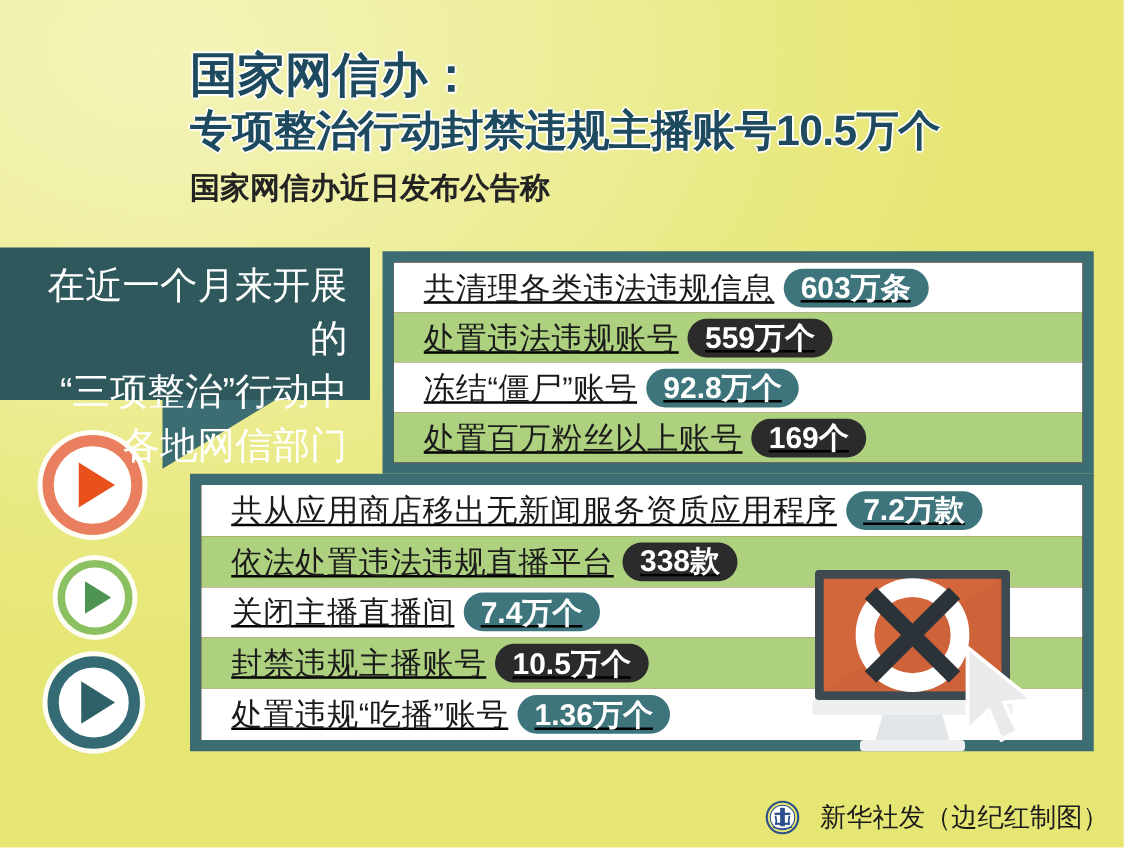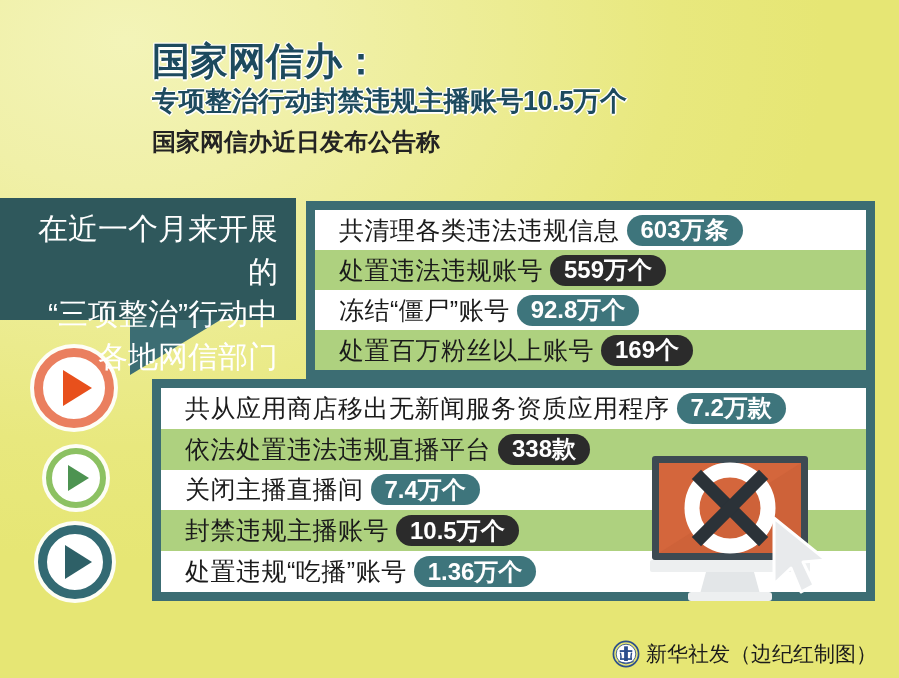--- a/index.html
+++ b/index.html
@@ -26,21 +26,21 @@
     line-height:1.12;
     text-shadow:
        1.5px 0 0 rgba(255,255,255,.85),
       -1.5px 0 0 rgba(255,255,255,.85),
        0 1.5px 0 rgba(255,255,255,.85),
        0 -1.5px 0 rgba(255,255,255,.85),
        1.1px 1.1px 0 rgba(255,255,255,.85),
       -1.1px -1.1px 0 rgba(255,255,255,.85);
   }
   .title-1 { font-size:38px; }
-  .title-2 { font-size:27px; margin-top:3px; letter-spacing:-0.5px; }
+  .title-2 { font-size:34px; margin-top:3px; letter-spacing:-0.5px; }
   .subtitle {
     margin-top:10px;
     font-size:24px;
     color:#232323;
     font-weight:bold;
   }
 
   
   .bubble {
     position:absolute; left:-4px; top:198px;
@@ -93,21 +93,21 @@
   }
   .play-3 .tri { border-width:17px 0 17px 27px; border-color:transparent transparent transparent #2e6067; margin-left:6px; }
 
   
   .panel {
     position:absolute;
     background:#3c6d73;
     padding:9px;
     z-index:3;
   }
-  .panel-inner { width:100%; height:100%; overflow:hidden; background:#7f1d1d; }
+  .panel-inner { width:100%; height:100%; overflow:hidden; background:#7f1d1d;text-decoration:underline; }
   .panel-1 { left:306px; top:201px; width:569px; height:178px; }
   .panel-2 { left:152px; top:379px; width:723px; height:222px; }
 
   .row {
     display:flex; align-items:center;
     padding-left:24px;
     height:40px;
     position:relative;
   }
   .panel-1 .row { height:40px; }
@@ -135,21 +135,21 @@
   }
   .pill.teal { background:#3e757c; }
   .pill.dark { background:#2b2b2b; }
 
   
   .monitor { position:absolute; left:648px; top:452px; width:218px; height:152px; z-index:4; }
 
   
   .footer {
     position:absolute; left:612px; top:640px;
-    display:flex; align-items:center; gap:6px;
+    display:flex; align-items:center; gap:16px;
   }
   .footer-text { font-size:21px; color:#1b1b1b; }
   .logo { width:28px; height:28px; flex:0 0 28px; }
 </style>
 </head>
 <body>
 
 <div id="canvas">
 
   <div class="title-block">

